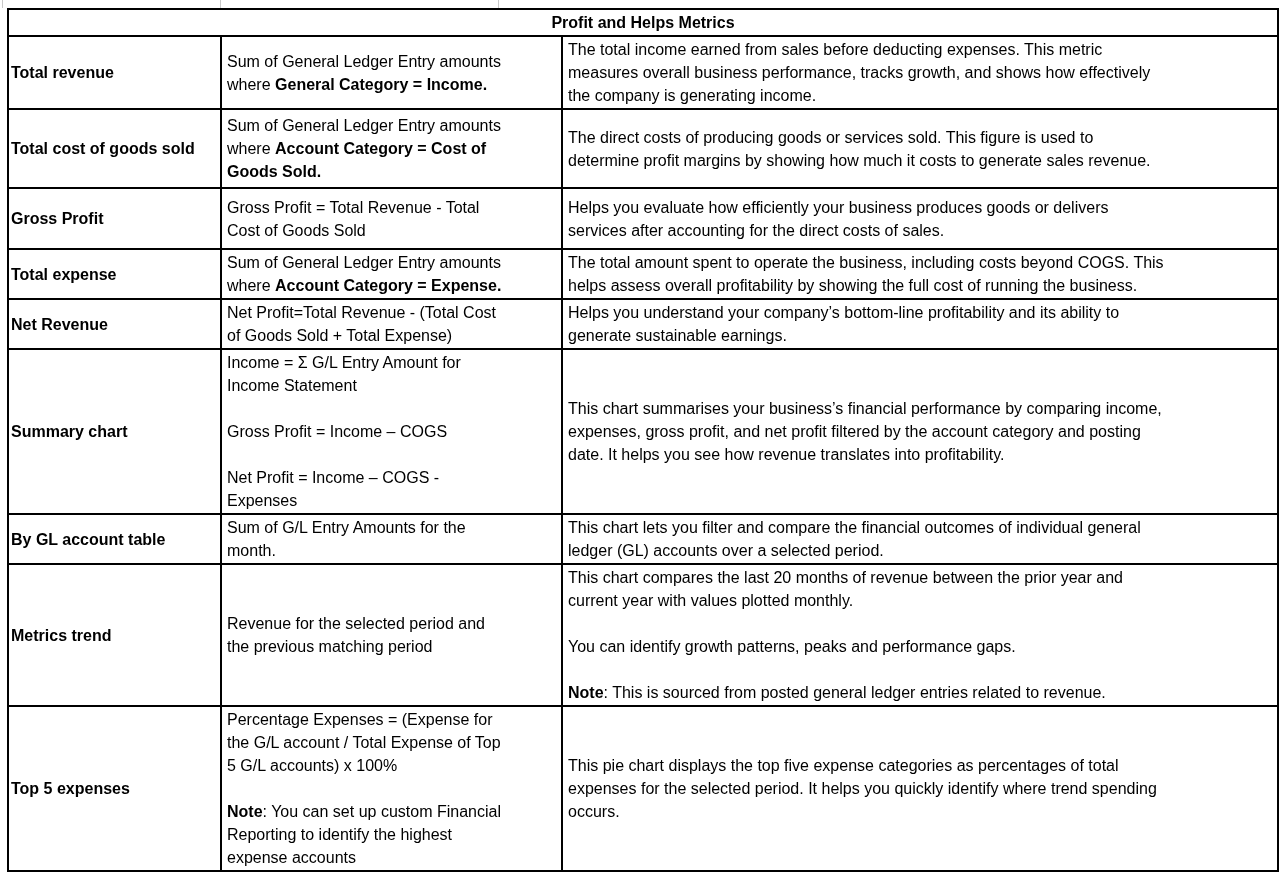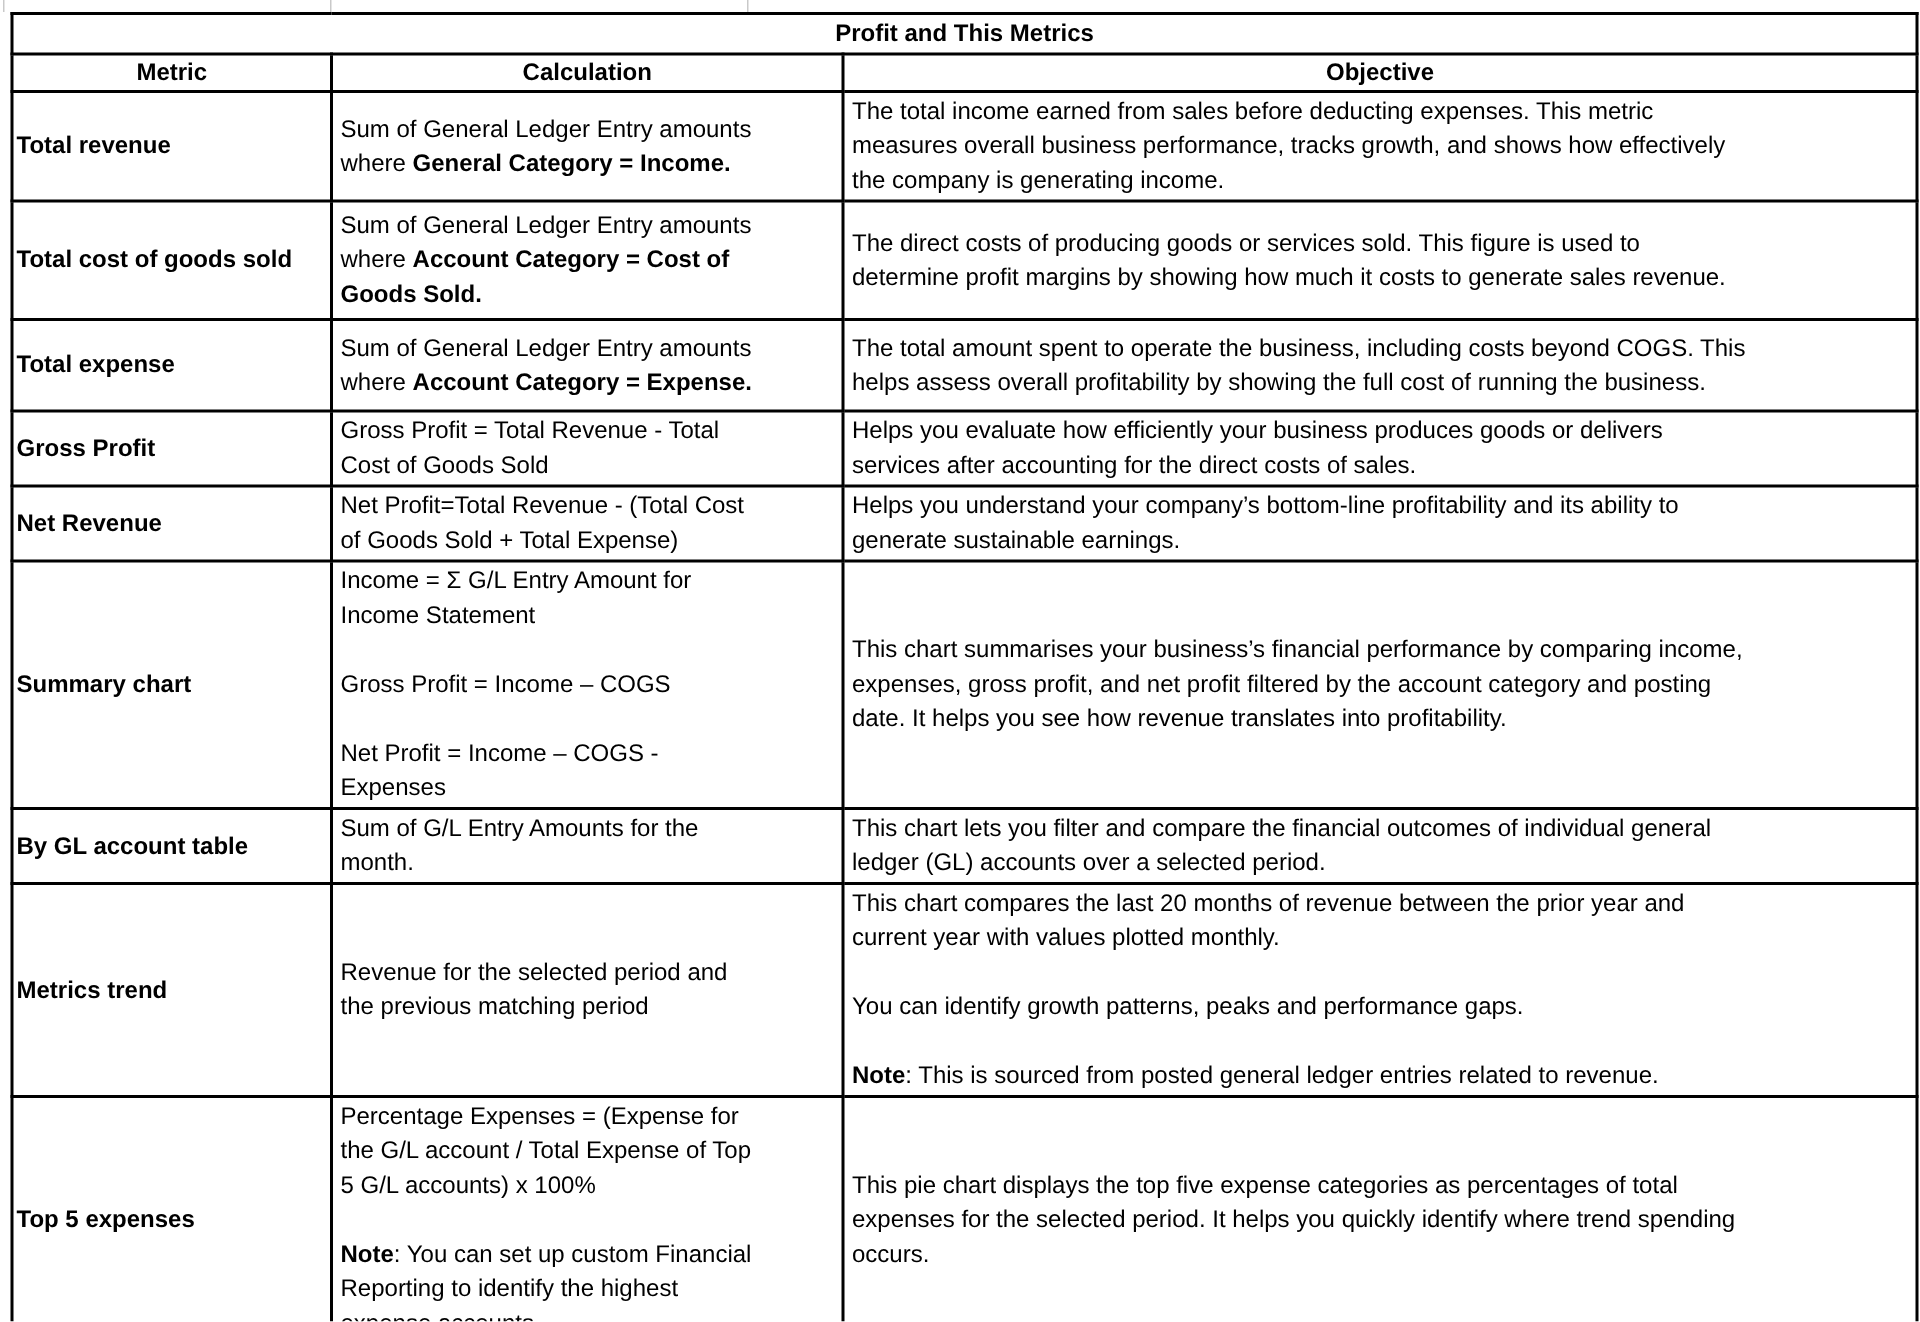--- a/index.html
+++ b/index.html
@@ -71,26 +71,21 @@
       <div class="gl" style="left: 498px; background: rgb(201, 201, 201);"></div>
     </div>
   <table class="metrics">
     <colgroup>
         <col class="c1">
         <col class="c2">
         <col class="c3">
       </colgroup>
     <thead>
       <tr class="title-row">
-        <td colspan="3">Profit and This Metrics</td>
-      </tr>
-      <tr class="head-row">
-        <th>Metric</th>
-        <th>Calculation</th>
-        <th>Objective</th>
+        <td colspan="3">Profit and Helps Metrics</td>
       </tr>
     </thead>
     <tbody>
         <tr>
           <td class="metric">Total revenue</td>
           <td>
             <div class="line"><span>Sum of General Ledger Entry amounts</span></div>
             <div class="line"><span>where </span><span class="b">General Category = Income.</span></div>
           </td>
           <td>
@@ -105,39 +100,39 @@
             <div class="line"><span>Sum of General Ledger Entry amounts</span></div>
             <div class="line"><span>where </span><span class="b">Account Category = Cost of</span></div>
             <div class="line"><span class="b">Goods Sold.</span></div>
           </td>
           <td>
             <div class="line"><span>The direct costs of producing goods or services sold. This figure is used to</span></div>
             <div class="line"><span>determine profit margins by showing how much it costs to generate sales revenue.</span></div>
           </td>
         </tr>
         <tr>
+          <td class="metric">Gross Profit</td>
+          <td>
+            <div class="line"><span>Gross Profit = Total Revenue - Total</span></div>
+            <div class="line"><span>Cost of Goods Sold</span></div>
+          </td>
+          <td>
+            <div class="line"><span>Helps you evaluate how efficiently your business produces goods or delivers</span></div>
+            <div class="line"><span>services after accounting for the direct costs of sales.</span></div>
+          </td>
+        </tr>
+        <tr>
           <td class="metric">Total expense</td>
           <td>
             <div class="line"><span>Sum of General Ledger Entry amounts</span></div>
             <div class="line"><span>where </span><span class="b">Account Category = Expense.</span></div>
           </td>
           <td>
             <div class="line"><span>The total amount spent to operate the business, including costs beyond COGS. This</span></div>
             <div class="line"><span>helps assess overall profitability by showing the full cost of running the business.</span></div>
-          </td>
-        </tr>
-        <tr>
-          <td class="metric">Gross Profit</td>
-          <td>
-            <div class="line"><span>Gross Profit = Total Revenue - Total</span></div>
-            <div class="line"><span>Cost of Goods Sold</span></div>
-          </td>
-          <td>
-            <div class="line"><span>Helps you evaluate how efficiently your business produces goods or delivers</span></div>
-            <div class="line"><span>services after accounting for the direct costs of sales.</span></div>
           </td>
         </tr>
         <tr>
           <td class="metric">Net Revenue</td>
           <td>
             <div class="line"><span>Net Profit=Total Revenue - (Total Cost</span></div>
             <div class="line"><span>of Goods Sold + Total Expense)</span></div>
           </td>
           <td>
             <div class="line"><span>Helps you understand your company’s bottom-line profitability and its ability to</span></div>

